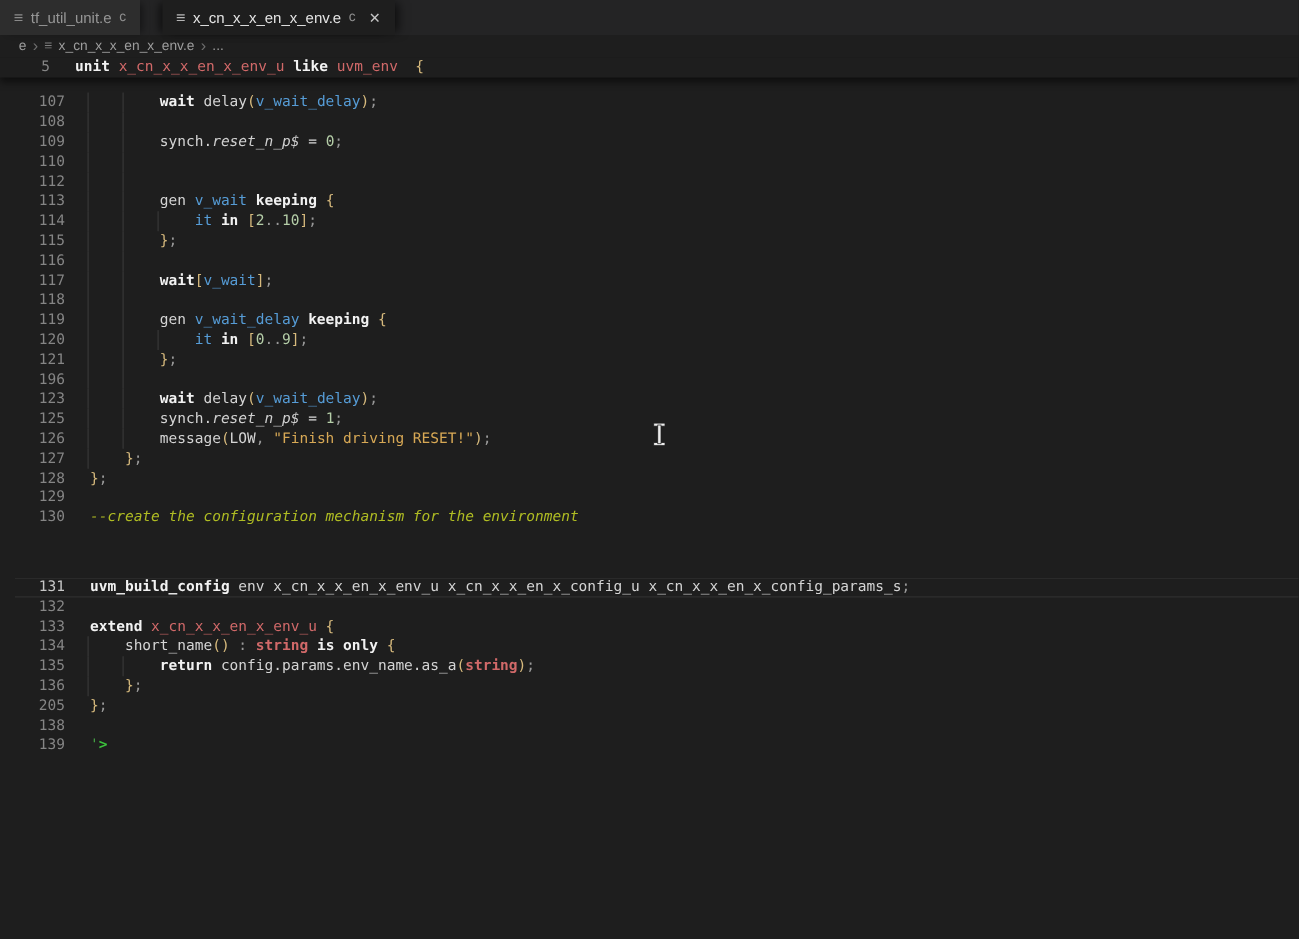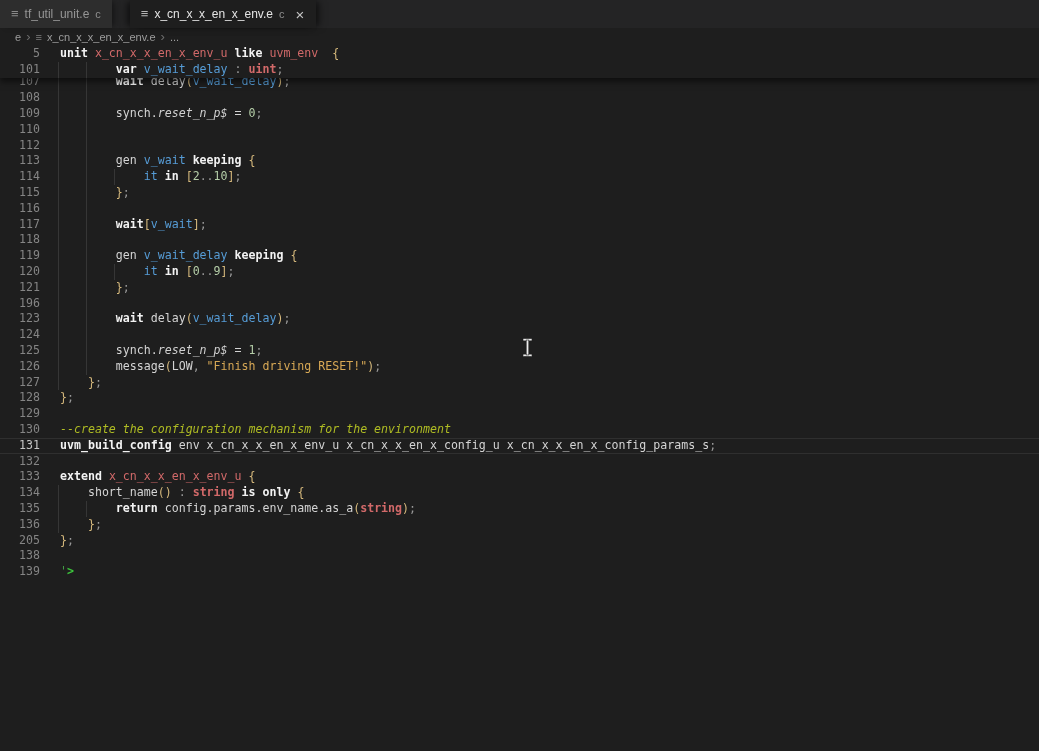--- a/index.html
+++ b/index.html
@@ -22,27 +22,27 @@
 
   
   .breadcrumb { height:18px; display:flex; align-items:center; gap:5px;
                 padding-left:15px; font-size:11px; color:#9d9d9d; background:#1e1e1e; }
   .crumb { cursor:pointer; }
   .crumb-sep { color:#6d6d6d; font-size:13px; line-height:1; position:relative; top:-1px; }
   .crumb-ico { color:#7e7e7e; font-size:11px; }
 
   
   .editor { position:relative; height:705px; background:#1e1e1e; overflow:hidden; }
-  .lines-layer { position:absolute; left:0; right:0; top:28.4px; }
+  .lines-layer { position:absolute; left:12px; right:0; top:28.4px; }
   .sticky { position:absolute; left:0; right:0; top:0; background:#1e1e1e; z-index:5;
             box-shadow:0 4px 6px rgba(0,0,0,0.5); }
 
   .row { display:flex; height:15.8px; line-height:15.8px; width:100%;
          font-family:"DejaVu Sans Mono", monospace; font-size:11.6px; }
-  .row.current { box-shadow: inset 0 -1px 0 #2f2f2f, inset 0 1px 0 #2f2f2f; }
+  .row.current { box-shadow: inset 0 -1px 0 #2f2f2f, inset 0 1px 0 #2f2f2f; margin-top: 40px; }
   .gutter { width:40px; flex:0 0 40px; text-align:right; color:#858585; user-select:none; }
   .row.current .gutter { color:#c6c6c6; }
   .code { position:relative; padding-left:20px; white-space:pre; flex:1 1 auto; color:#d4d4d4; }
   .guide { position:absolute; top:0; bottom:0; width:1px; background:#363636; }
 
   
   .tk-k  { color:#f2f2f2; font-weight:bold; }
   .tk-p  { color:#d4d4d4; }
   .tk-tn { color:#d16969; }
   .tk-t  { color:#d16969; font-weight:bold; }
@@ -147,24 +147,20 @@
         </div>
         <div class="row">
           <div class="gutter">196</div>
           <div class="code"><i class="guide" style="left: 18px;"></i><i class="guide" style="left: 45.96px;"></i></div>
         </div>
         <div class="row">
           <div class="gutter">123</div>
           <div class="code"><i class="guide" style="left: 18px;"></i><i class="guide" style="left: 45.96px;"></i><span class="tk-p">        </span><span class="tk-k">wait</span><span class="tk-p"> delay</span><span class="tk-b">(</span><span class="tk-v">v_wait_delay</span><span class="tk-b">)</span><span class="tk-pu">;</span></div>
         </div>
         <div class="row">
-          <div class="gutter">124</div>
-          <div class="code"><i class="guide" style="left: 18px;"></i><i class="guide" style="left: 45.96px;"></i></div>
-        </div>
-        <div class="row">
           <div class="gutter">125</div>
           <div class="code"><i class="guide" style="left: 18px;"></i><i class="guide" style="left: 45.96px;"></i><span class="tk-p">        synch.</span><span class="tk-i">reset_n_p$</span><span class="tk-p"> = </span><span class="tk-n">1</span><span class="tk-pu">;</span></div>
         </div>
         <div class="row">
           <div class="gutter">126</div>
           <div class="code"><i class="guide" style="left: 18px;"></i><i class="guide" style="left: 45.96px;"></i><span class="tk-p">        message</span><span class="tk-b">(</span><span class="tk-p">LOW</span><span class="tk-pu">,</span><span class="tk-p"> </span><span class="tk-s">"Finish driving RESET!"</span><span class="tk-b">)</span><span class="tk-pu">;</span></div>
         </div>
         <div class="row">
           <div class="gutter">127</div>
           <div class="code"><i class="guide" style="left: 18px;"></i><span class="tk-p">    </span><span class="tk-b">}</span><span class="tk-pu">;</span></div>
@@ -215,24 +211,20 @@
         </div>
         <div class="row">
           <div class="gutter">139</div>
           <div class="code"><span class="tk-g1">'</span><span class="tk-g2">&gt;</span></div>
         </div>
       </div>
     <div class="sticky" id="sticky">
         <div class="row">
           <div class="gutter">5</div>
           <div class="code"><span class="tk-k">unit</span><span class="tk-p"> </span><span class="tk-tn">x_cn_x_x_en_x_env_u</span><span class="tk-p"> </span><span class="tk-k">like</span><span class="tk-p"> </span><span class="tk-tn">uvm_env</span><span class="tk-p">  </span><span class="tk-b">{</span></div>
-        </div>
-        <div class="row">
-          <div class="gutter">101</div>
-          <div class="code"><i class="guide" style="left: 18px;"></i><i class="guide" style="left: 45.96px;"></i><span class="tk-p">        </span><span class="tk-k">var</span><span class="tk-p"> </span><span class="tk-v">v_wait_delay</span><span class="tk-p"> </span><span class="tk-pu">:</span><span class="tk-p"> </span><span class="tk-t">uint</span><span class="tk-pu">;</span></div>
         </div>
       </div>
 
     <div class="ibeam">
       <svg width="11" height="19" viewBox="0 0 11 19">
         <g fill="#ececec" stroke="#1e1e1e" stroke-width="0.6">
           <rect x="1" y="0.5" width="9" height="2.4"></rect>
           <rect x="1" y="16.1" width="9" height="2.4"></rect>
           <rect x="4.2" y="2" width="2.6" height="15"></rect>
         </g>

